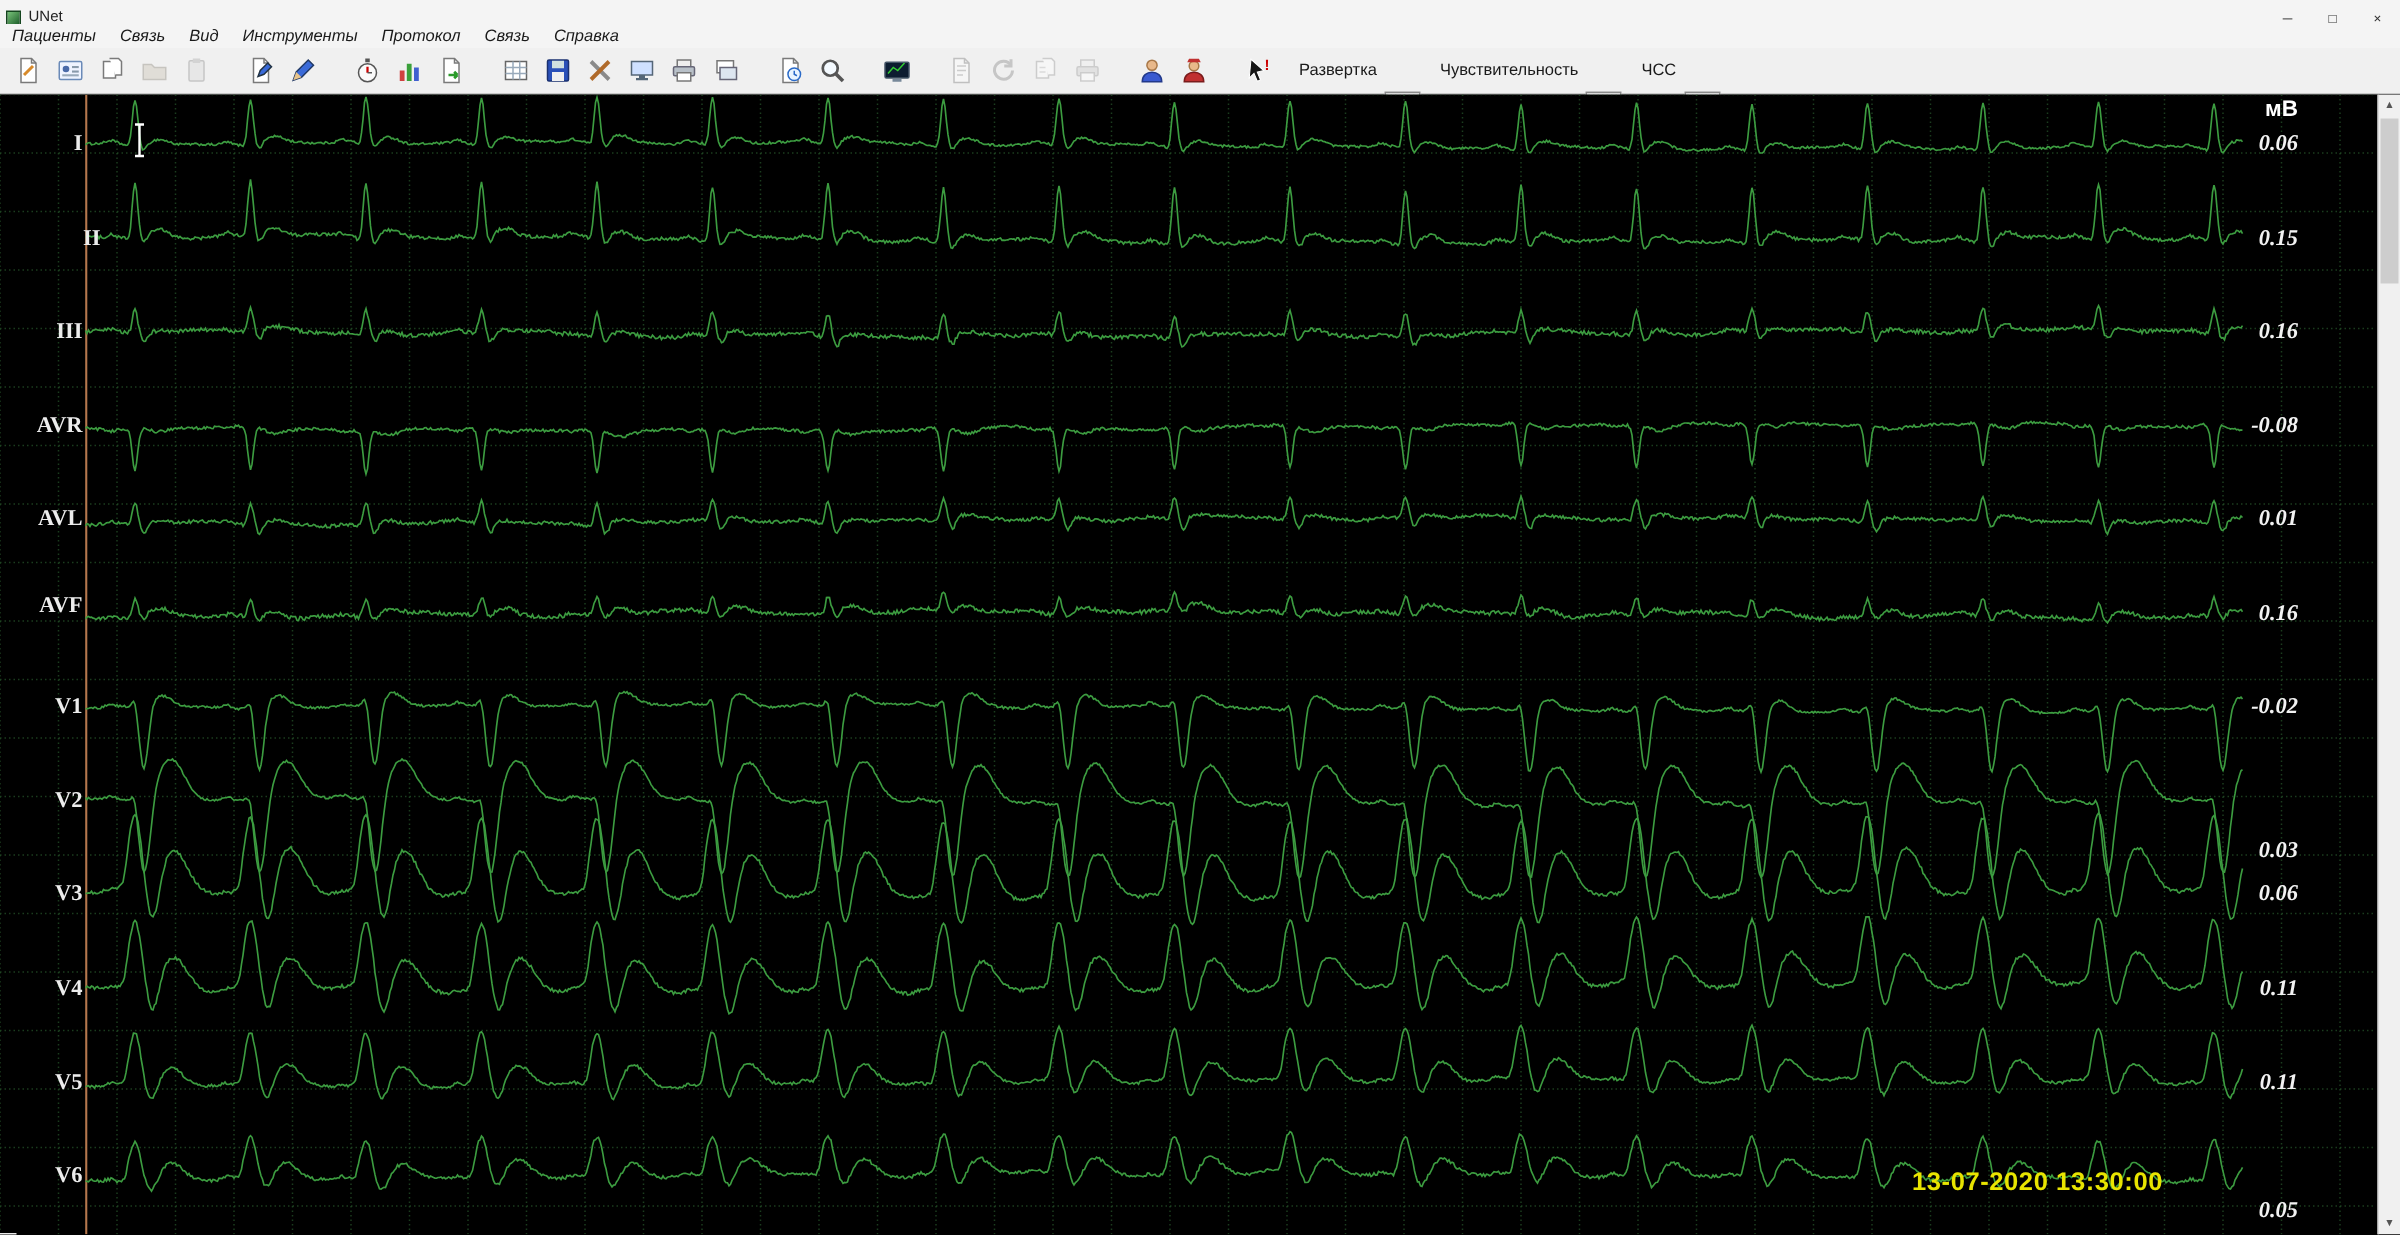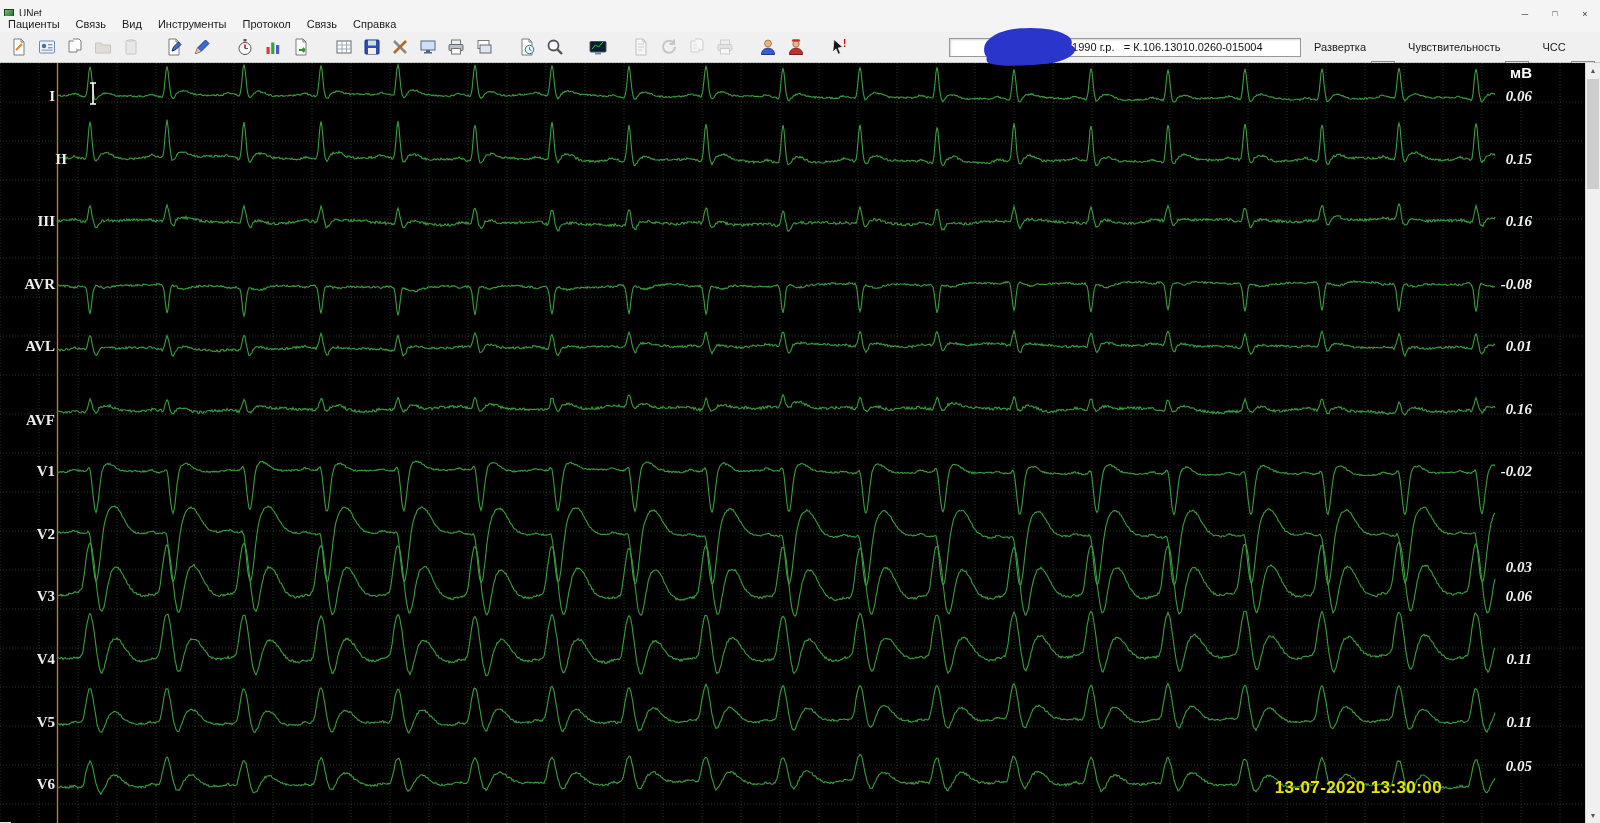--- a/index.html
+++ b/index.html
@@ -1,24 +1,24 @@
 <!DOCTYPE html>
 <html><head>
 <meta charset="utf-8">
 <style>
   html,body{margin:0;padding:0;background:#000;}
   body{width:1600px;height:823px;overflow:hidden;font-family:"Liberation Sans",sans-serif;}
   .window{position:relative;width:1600px;height:823px;background:#000;}
 
   
-  .titlebar{position:absolute;top:0;left:0;right:0;height:28px;background:#f4f4f4;display:flex;align-items:center;font-size:10px;color:#222;border-bottom:1px solid #3b82f6;box-sizing:border-box;}
+  .titlebar{position:absolute;top:0;left:0;right:0;height:28px;background:#f4f4f4;display:flex;align-items:center;font-size:10px;color:#222;border-bottom:5px solid #3b82f6;box-sizing:border-box;}
   .app-icon{width:10px;height:10px;margin:0 5px 0 4px;background:linear-gradient(135deg,#79c37a,#1d5e2a);border:1px solid #14451e;box-sizing:border-box;}
   .win-controls{margin-left:auto;display:flex;height:100%;}
   .win-btn{width:30px;height:100%;display:flex;align-items:center;justify-content:center;font-size:9px;color:#333;}
-  .menubar{position:absolute;top:16px;left:0;right:0;height:16px;background:#f4f4f4;display:flex;align-items:center;font-size:11px;color:#1a1a1a;}
+  .menubar{position:absolute;top:16px;left:0;right:0;height:16px;background:#f4f4f4;display:flex;align-items:center;font-size:11px;color:#1a1a1a;font-style:italic;}
   .menu-item{padding:0 8px;line-height:16px;}
 
   
   .toolbar{position:absolute;top:32px;left:0;right:0;height:31px;background:#f0f0f0;border-bottom:1px solid #c9c9c9;display:flex;align-items:center;padding:0 5px;box-sizing:border-box;}
   .tb-icons{display:flex;align-items:center;}
   .tb-btn{width:26px;height:26px;display:flex;align-items:center;justify-content:center;border:1px solid transparent;border-radius:2px;flex:0 0 auto;}
   .tb-btn.disabled{opacity:.4;filter:grayscale(.85);}
   .tb-btn.gap{margin-left:15px;}
   .tb-icon{display:flex;}
   .patient-box{margin-left:auto;position:relative;width:352px;height:19px;background:#fff;border:1px solid #979797;box-shadow:inset 1px 1px 2px #d5d5d5;display:flex;align-items:center;font-size:11px;color:#111;box-sizing:border-box;white-space:nowrap;}
@@ -289,24 +289,20 @@
         </div>
         <div class="tb-btn gap">
           <span class="tb-icon">
             <svg width="20" height="20" viewBox="0 0 20 20">
               <path d="M5 2.5l8.5 7.5-4.3 1 2.2 5.3-2.2.9-2.2-5.3-3.2 3.2z" fill="#151515" stroke="#fff" stroke-width="0.7"></path>
               <text x="14" y="9.5" font-size="10" fill="#c00" font-weight="bold" font-family="Liberation Sans,sans-serif">!</text>
             </svg>
           </span>
         </div>
       </div>
-    <div class="patient-box">
-      <span class="redact-blob"></span>
-      <span class="patient-text">1990 г.р.&nbsp;&nbsp; = К.106.13010.0260-015004</span>
-    </div>
     <div class="tb-fields" style="display:flex;align-items:center;">
         <span class="field-label">Развертка</span>
         <div class="field-box">50</div>
         <span class="field-label">Чувствительность</span>
         <div class="field-box">10</div>
         <span class="field-label">ЧСС</span>
         <div class="field-box">103</div>
       </div>
   </div>
 
@@ -408,29 +404,29 @@
   <div class="lead-label" style="top: 23px;">I</div>
       <div class="lead-value" style="top: 23px;">0.06</div>
       <div class="lead-label" style="top: 85.55px; margin-left: 12px;">II</div>
       <div class="lead-value" style="top: 85.55px;">0.15</div>
       <div class="lead-label" style="top: 148.1px;">III</div>
       <div class="lead-value" style="top: 148.1px;">0.16</div>
       <div class="lead-label" style="top: 210.65px;">AVR</div>
       <div class="lead-value" style="top: 210.65px;">-0.08</div>
       <div class="lead-label" style="top: 273.2px;">AVL</div>
       <div class="lead-value" style="top: 273.2px;">0.01</div>
-      <div class="lead-label" style="top: 347px;">AVF</div>
+      <div class="lead-label" style="top: 331px;">AVF</div>
       <div class="lead-value" style="top: 335.75px;">0.16</div>
       <div class="lead-label" style="top: 398.3px;">V1</div>
       <div class="lead-value" style="top: 398.3px; text-align: center;">-0.02</div>
       <div class="lead-label" style="top: 460.85px;">V2</div>
       <div class="lead-value" style="top: 460.85px; margin-top: 33px;">0.03</div>
       <div class="lead-label" style="top: 523.4px;">V3</div>
       <div class="lead-value" style="top: 523.4px;">0.06</div>
       <div class="lead-label" style="top: 585.95px;">V4</div>
       <div class="lead-value" style="top: 585.95px;">0.11</div>
       <div class="lead-label" style="top: 648.5px;">V5</div>
       <div class="lead-value" style="top: 648.5px;">0.11</div>
       <div class="lead-label" style="top: 711.05px;">V6</div>
-      <div class="lead-value" style="top: 693px; text-align: right;">0.05</div>
+      <div class="lead-value" style="top: 734px; text-align: right;">0.05</div>
     </div>
 
 </div>
 
 </body></html>

